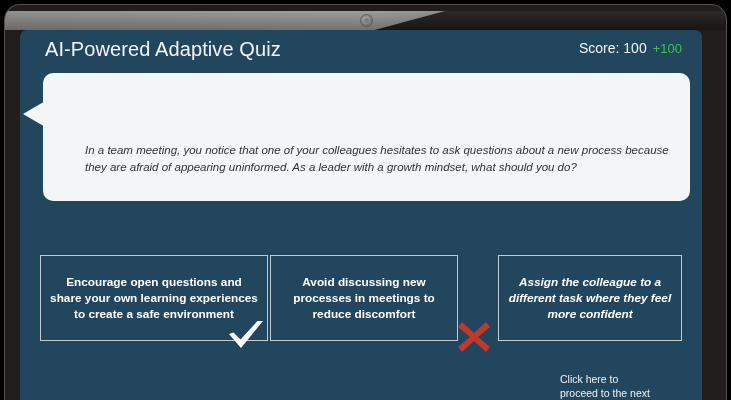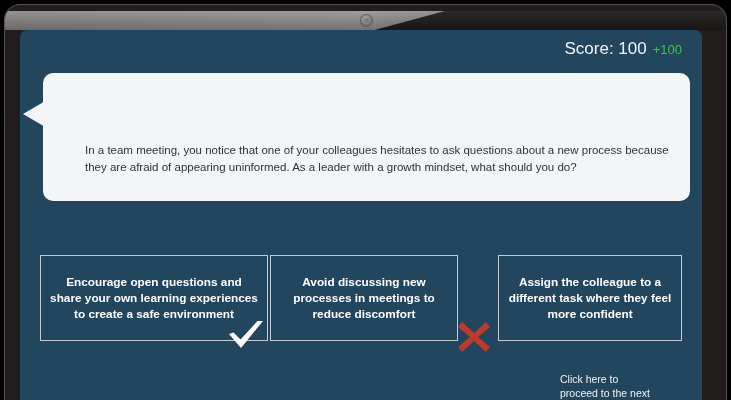--- a/index.html
+++ b/index.html
@@ -97,21 +97,21 @@
     color: #f2f4f5;
     letter-spacing: 0.1px;
   }
   #score-wrap {
     position: absolute;
     right: 20px;
     top: 9px;
     white-space: nowrap;
   }
   #score-label {
-    font-size: 17px;
+    font-size: 14px;
     color: #f2f4f5;
   }
   #score-delta {
     font-size: 13px;
     color: #3fc44f;
     margin-left: 6px;
   }
 
   
   #question-card {
@@ -134,20 +134,21 @@
     border-right: 24px solid #f4f5f6;
   }
   #question-text {
     position: absolute;
     left: 42px;
     top: 69px;
     width: 590px;
     font-size: 11.5px;
     line-height: 17px;
     color: #2d3338;
+    font-style: italic;
   }
 
   
   #options-row {
     position: absolute;
     left: 0;
     top: 225px;
     width: 682px;
     height: 92px;
   }
@@ -166,21 +167,21 @@
   }
   .option-label {
     font-size: 11.8px;
     font-weight: bold;
     line-height: 16px;
     color: #ffffff;
     text-align: center;
   }
   #option-box-0 { left: 20px;  width: 228px; align-items: center; }
   #option-box-1 { left: 250px; width: 188px; }
-  #option-box-2 { left: 478px; width: 184px; }
+  #option-box-2 { left: 478px; width: 184px; font-style: italic; }
 
   
   #correct-mark {
     position: absolute;
     left: 206px;
     top: 64px;
     width: 40px;
     height: 34px;
   }
   #wrong-mark {
@@ -217,20 +218,21 @@
 <div id="laptop-frame">
 
   <div id="bezel-strip"></div>
   <div id="bezel-strip-shade"></div>
   <div id="webcam-dot"></div>
   <div id="webcam-inner"></div>
 
   <div id="screen">
 
     <div id="quiz-header">
+      <div id="quiz-title">AI-Powered Adaptive Quiz</div>
       <div id="score-wrap">
         <span id="score-label">Score: 100</span><span id="score-delta">+100</span>
       </div>
     </div>
 
     <div id="question-card">
       <div id="question-text">In a team meeting, you notice that one of your colleagues hesitates to ask questions about a new process because they are afraid of appearing uninformed. As a leader with a growth mindset, what should you do?</div>
     </div>
     <div id="bubble-tail"></div>
 

